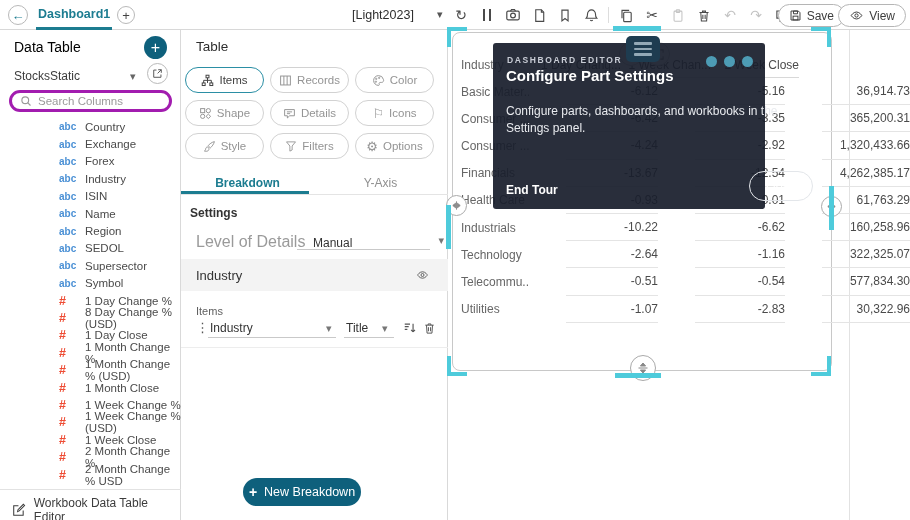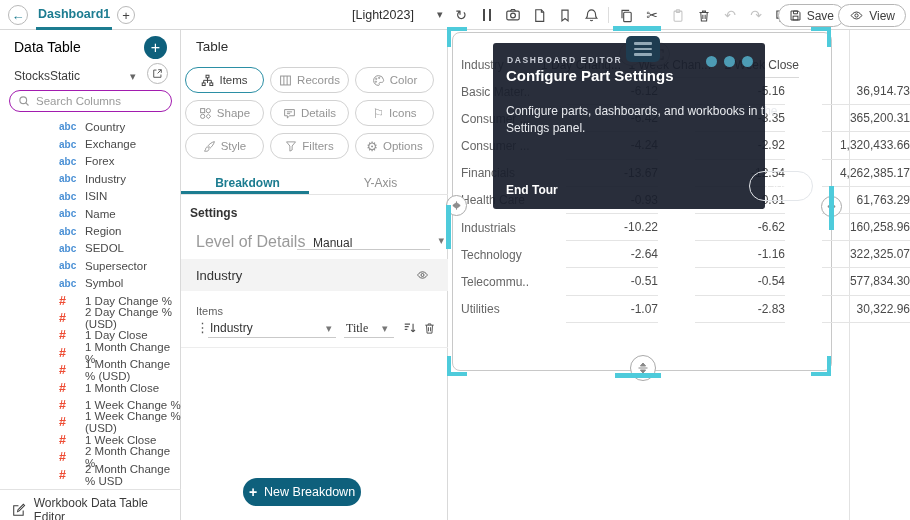--- a/index.html
+++ b/index.html
@@ -34,21 +34,21 @@
   
   .sidebar { position:absolute; left:0; top:30px; width:181px; height:490px; background:#fff;
              border-right:1px solid #d9d9d9; }
   .sb-title { position:absolute; left:14px; top:9px; font-size:14px; color:#000000; }
   .sb-add { position:absolute; left:144px; top:6px; width:23px; height:23px; border-radius:50%;
             background:#0e607c; color:#fff; display:flex; align-items:center; justify-content:center;
             font-size:16px; cursor:pointer; }
   .sb-ds { position:absolute; left:14px; top:39px; font-size:12px; color:#3c3c3c; cursor:pointer; }
   .sb-ds-caret { position:absolute; left:130px; top:40px; font-size:11px; color:#666; cursor:pointer; }
   .sb-open { position:absolute; left:147px; top:33px; width:21px; height:21px; }
-  .sb-search { position:absolute; left:9px; top:60px; width:163px; height:22px; border:1px solid #a21caf;
+  .sb-search { position:absolute; left:9px; top:60px; width:163px; height:22px; border:3px solid #a21caf;
                border-radius:12px; display:flex; align-items:center; padding:0 8px; gap:6px; background:#fff; }
   .sb-search input { border:none; outline:none; width:115px; font-size:11.5px; color:#444;
                      font-family:inherit; background:transparent; }
   .sb-search input::placeholder { color:#9a9a9a; }
   .col-list { position:absolute; left:0; width:181px; }
   .list-text { top:88px; } .list-num { top:262px; }
   .col-item { height:17.4px; display:flex; align-items:center; padding-left:14px; gap:6px;
               font-size:11.5px; color:#4a4a4a; cursor:grab; }
   .pfx { width:20px; flex:none; font-weight:700;margin-left:45px; }
   .pfx-abc { color:#4a90d5; font-size:10px; }
@@ -82,21 +82,21 @@
   .sec-bar { position:absolute; left:0; top:229px; width:267px; height:32px; background:#f3f3f3;
              display:flex; align-items:center; }
   .sec-bar .name { margin-left:15px; font-size:13px; color:#333; }
   .sec-eye { position:absolute; right:18px; top:10px; cursor:pointer; }
   .items-label { position:absolute; left:15px; top:275px; font-size:11px; color:#5f5f5f; }
   .item-row { position:absolute; left:15px; top:289px; width:240px; height:20px; }
   .drag-dots { position:absolute; left:0; top:1px; color:#555; font-size:13px; cursor:grab; }
   .ir-sel1 { position:absolute; left:14px; top:2px; font-size:12px; color:#333; cursor:pointer; }
   .ir-caret1 { position:absolute; left:130px; top:3px; font-size:11px; color:#777; }
   .ir-ul1 { position:absolute; left:12px; top:18px; width:128px; height:1px; background:#c9c9c9; }
-  .ir-sel2 { position:absolute; left:150px; top:2px; font-size:12px; color:#333; cursor:pointer;font-family:Liberation Serif, serif; }
+  .ir-sel2 { position:absolute; left:150px; top:2px; font-size:12px; color:#333; cursor:pointer; }
   .ir-caret2 { position:absolute; left:186px; top:3px; font-size:11px; color:#777; }
   .ir-ul2 { position:absolute; left:148px; top:18px; width:50px; height:1px; background:#c9c9c9; }
   .ir-sort { position:absolute; left:207px; top:2px; cursor:pointer; }
   .ir-trash { position:absolute; left:227px; top:2px; cursor:pointer; }
   .items-hairline { position:absolute; left:0; top:317px; width:267px; height:1px; background:#ededed; }
   .new-breakdown { position:absolute; left:62px; top:448px; width:118px; height:28px; border:none;
                    border-radius:14px; background:#0e607c; color:#fff; font-size:12.5px;
                    display:flex; align-items:center; justify-content:center; gap:7px;
                    cursor:pointer; font-family:inherit; }
   .new-breakdown .plus { font-size:14px; font-weight:700; }
@@ -315,21 +315,21 @@
 
     <div class="col-list list-num">
 
         <div class="col-item">
           <span class="pfx pfx-num">#</span>
           <span>1 Day Change %</span>
         </div>
 
         <div class="col-item">
           <span class="pfx pfx-num">#</span>
-          <span>2 Day Change % (USD)</span>
+          <span>8 Day Change % (USD)</span>
         </div>
 
         <div class="col-item">
           <span class="pfx pfx-num">#</span>
           <span>1 Day Close</span>
         </div>
 
         <div class="col-item">
           <span class="pfx pfx-num">#</span>
           <span>1 Month Change %</span>

